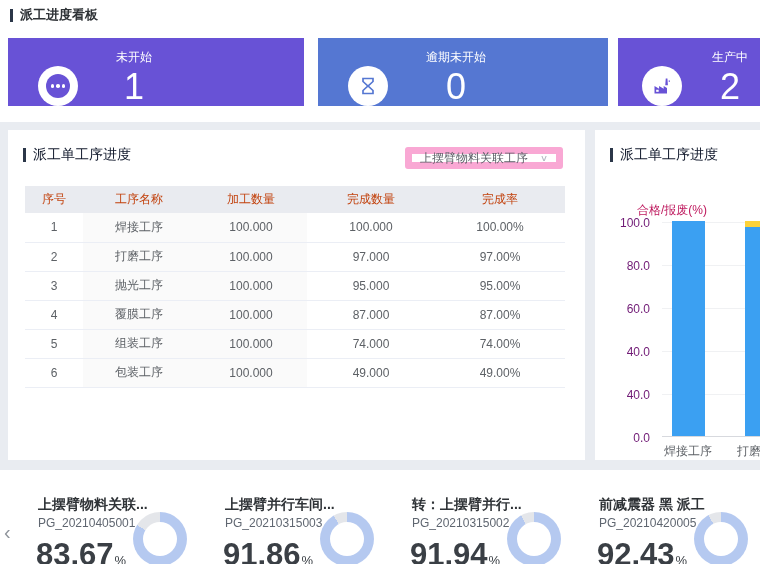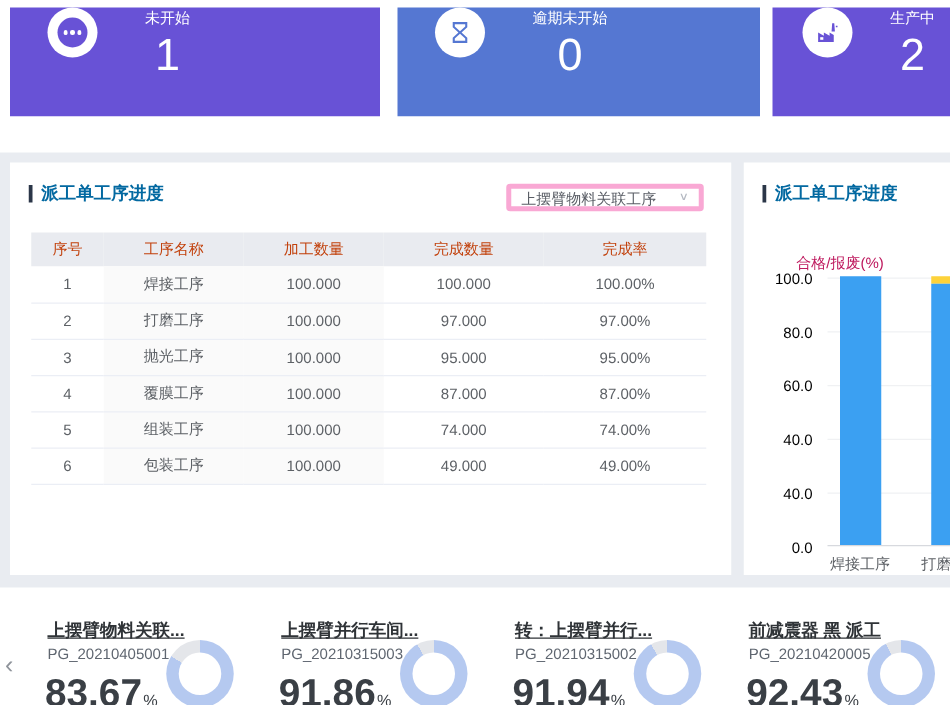--- a/index.html
+++ b/index.html
@@ -5,70 +5,70 @@
   * { margin:0; padding:0; box-sizing:border-box; }
   html,body { width:760px; height:564px; overflow:hidden;
     font-family:"Liberation Sans","DejaVu Sans",sans-serif; background:#e9ecf1; }
 
   
   #top-section { position:absolute; left:0; top:0; width:760px; height:122px; background:#fff; }
   .header-bar { display:flex; align-items:center; padding:6px 0 0 10px;text-align:center; }
   .accent { width:3px; height:13px; background:#2b3648; margin-right:7px; }
   .header-title { font-size:13px; font-weight:bold; color:#2f3337; }
 
-  .stat-card { position:absolute; top:6px; height:87px; display:flex; align-items:flex-start;
+  .stat-card { position:absolute; top:38px; height:68px; display:flex; align-items:flex-end;
     padding-left:30px; color:#fff; }
   .icon-circle { width:40px; height:40px; border-radius:50%; background:#fff; flex:0 0 40px;
     display:flex; align-items:center; justify-content:center; margin-right:38px; }
   .stat-text { text-align:center; }
   .stat-label { font-size:12px; margin-bottom:2px; }
   .stat-value { font-size:36px; line-height:1.05; font-weight:400; }
   .dots-disc { width:24px; height:24px; border-radius:50%; display:flex; align-items:center;
     justify-content:center; gap:2px; }
   .dots-disc i { width:3.5px; height:3.5px; border-radius:50%; background:#fff; display:block; }
 
   
   .panel { position:absolute; top:130px; height:330px; background:#fff; }
   #left-panel { left:8px; width:577px; }
   #right-panel { left:595px; width:400px; }
   .panel-title-row { display:flex; align-items:center; padding:16px 0 0 15px; }
-  .panel-title { font-size:14px; font-weight:bold; color:#0369a1; }
+  .panel-title { font-size:14px; font-weight:normal; color:#0f172a; }
 
   
   .dropdown { position:absolute; left:397px; top:17px; width:158px; height:22px;
-    border:4px solid #f9a8d4; border-radius:3px; background:#fff; font-size:12px; color:#5a5e66;
-    display:flex; align-items:flex-start; padding:0 8px; cursor:pointer; }
+    border:7px solid #f9a8d4; border-radius:3px; background:#fff; font-size:12px; color:#5a5e66;
+    display:flex; align-items:center; padding:0 8px; cursor:pointer; }
   .dropdown .dd-label { flex:1; white-space:nowrap; overflow:hidden; }
   .dropdown .dd-caret { color:#b4b9c2; font-size:11px; transform:scaleY(.8); }
 
   
   table.proc-table { position:absolute; left:17px; top:56px; border-collapse:collapse;
     table-layout:fixed; width:540px; font-size:12px; color:#5d6166; }
   table.proc-table th { background:#e9ebf0; height:27px; font-weight:400; color:#c2410c; }
   table.proc-table td { height:29px; text-align:center; border-bottom:1px solid #ebeef5; }
   table.proc-table th { text-align:center; }
   table.proc-table td.shade { background:#fafafa; }
 
   
   .y-label { position:absolute; left:42px; top:72px; font-size:12px; color:#be185d; }
   .plot { position:absolute; left:67px; top:92px; width:230px; height:215px;
     border-bottom:1px solid #d7d9de; }
   .gridline { position:absolute; left:0; width:100%; height:1px; background:#f0f1f3; }
-  .ytick { position:absolute; width:55px; text-align:right; font-size:12px; color:#000000;
+  .ytick { position:absolute; width:55px; text-align:right; font-size:12px; color:#701a75;
     left:0; }
   .bar-group { position:absolute; bottom:0; width:33px; display:flex; flex-direction:column-reverse; }
   .xlabel { position:absolute; top:313px; width:70px; text-align:center; font-size:12px; color:#5d6166; }
 
   
   #bottom-section { position:absolute; left:0; top:470px; width:760px; height:94px; background:#fff; }
   .carousel-prev { position:absolute; left:4px; top:52px; font-size:20px; color:#8f949b;
     cursor:pointer; line-height:1; }
   .wo-card { position:absolute; top:0; width:187px; height:94px; cursor:pointer; }
   .wo-title { position:absolute; left:13px; top:26px; font-size:14px; font-weight:bold; color:#2f3337;
-    white-space:nowrap;text-decoration:underline; }
+    white-space:nowrap; }
   .wo-code { position:absolute; left:13px; top:46px; font-size:12px; color:#5f6670; }
   .wo-num { position:absolute; left:11px; top:67px; font-size:31px; font-weight:600; color:#3a3f45; }
   .wo-num .pct { font-size:13px; font-weight:400; margin-left:1px; }
   .donut { position:absolute; left:108px; top:42px; width:54px; height:54px; border-radius:50%; }
   .donut-hole { position:absolute; left:10px; top:10px; width:34px; height:34px; border-radius:50%;
     background:#fff; }
 </style>
 </head>
 <body>
 

